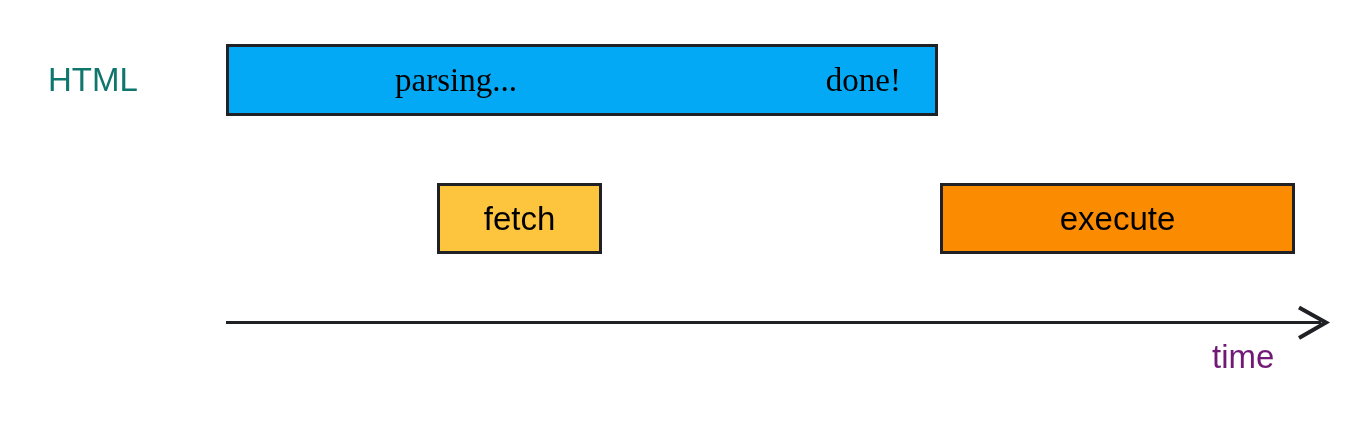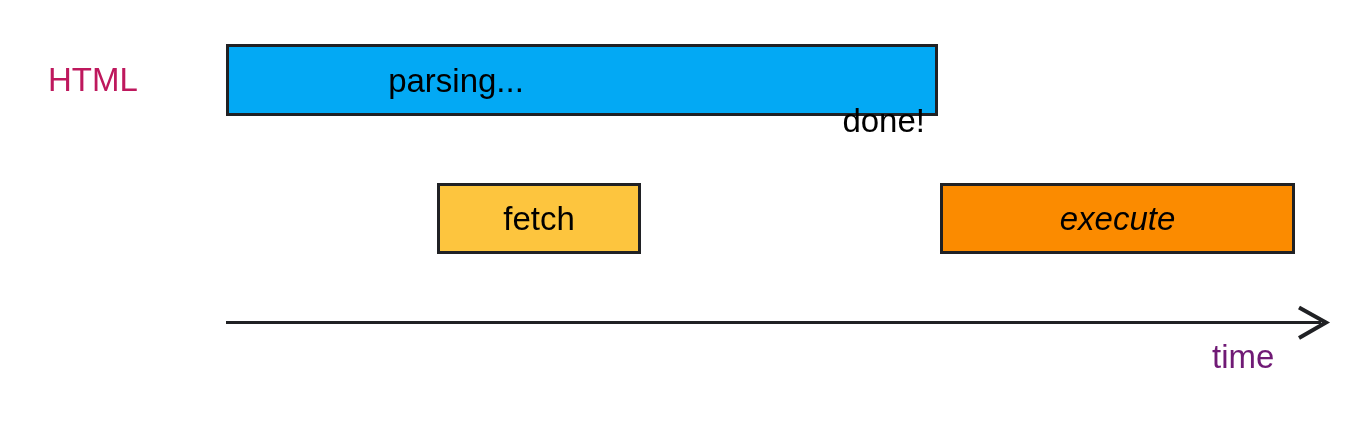--- a/index.html
+++ b/index.html
@@ -15,21 +15,21 @@
     overflow: hidden;
     font-family: "Liberation Sans", "DejaVu Sans", sans-serif;
     color: #000000;
   }
   .row-label {
     position: absolute;
     display: flex;
     align-items: center;
     font-size: 33px;
     font-weight: 400;
-    color: #be185d;
+    color: #0f766e;
     white-space: nowrap;
   }
   .row-label.html {
     left: 48px;
     top: 44px;
     height: 72px;
   }
   .row-label.js {
     left: 51px;
     top: 183px;
@@ -47,43 +47,42 @@
   }
   .bar.parsing {
     left: 226px;
     top: 44px;
     width: 712px;
     height: 72px;
   }
   .bar.fetch {
     left: 437px;
     top: 183px;
-    width: 204px;
+    width: 165px;
     height: 71px;
   }
   .bar.execute {
     left: 940px;
     top: 183px;
     width: 355px;
     height: 71px;
-    font-style: italic;
   }
   .bar-text {
     position: absolute;
     top: 50%;
     transform: translateY(-50%);
     line-height: 1;
+    font-family: Liberation Serif, serif;
   }
   .parsing-text {
     left: 227px;
     transform: translate(-50%, -50%);
   }
   .done-text {
-    right: 10px;
-    margin-top: 40px;
+    right: 34px;
   }
   .axis-svg {
     position: absolute;
     left: 0;
     top: 0;
     width: 1360px;
     height: 430px;
     pointer-events: none;
   }
   .time-label {

